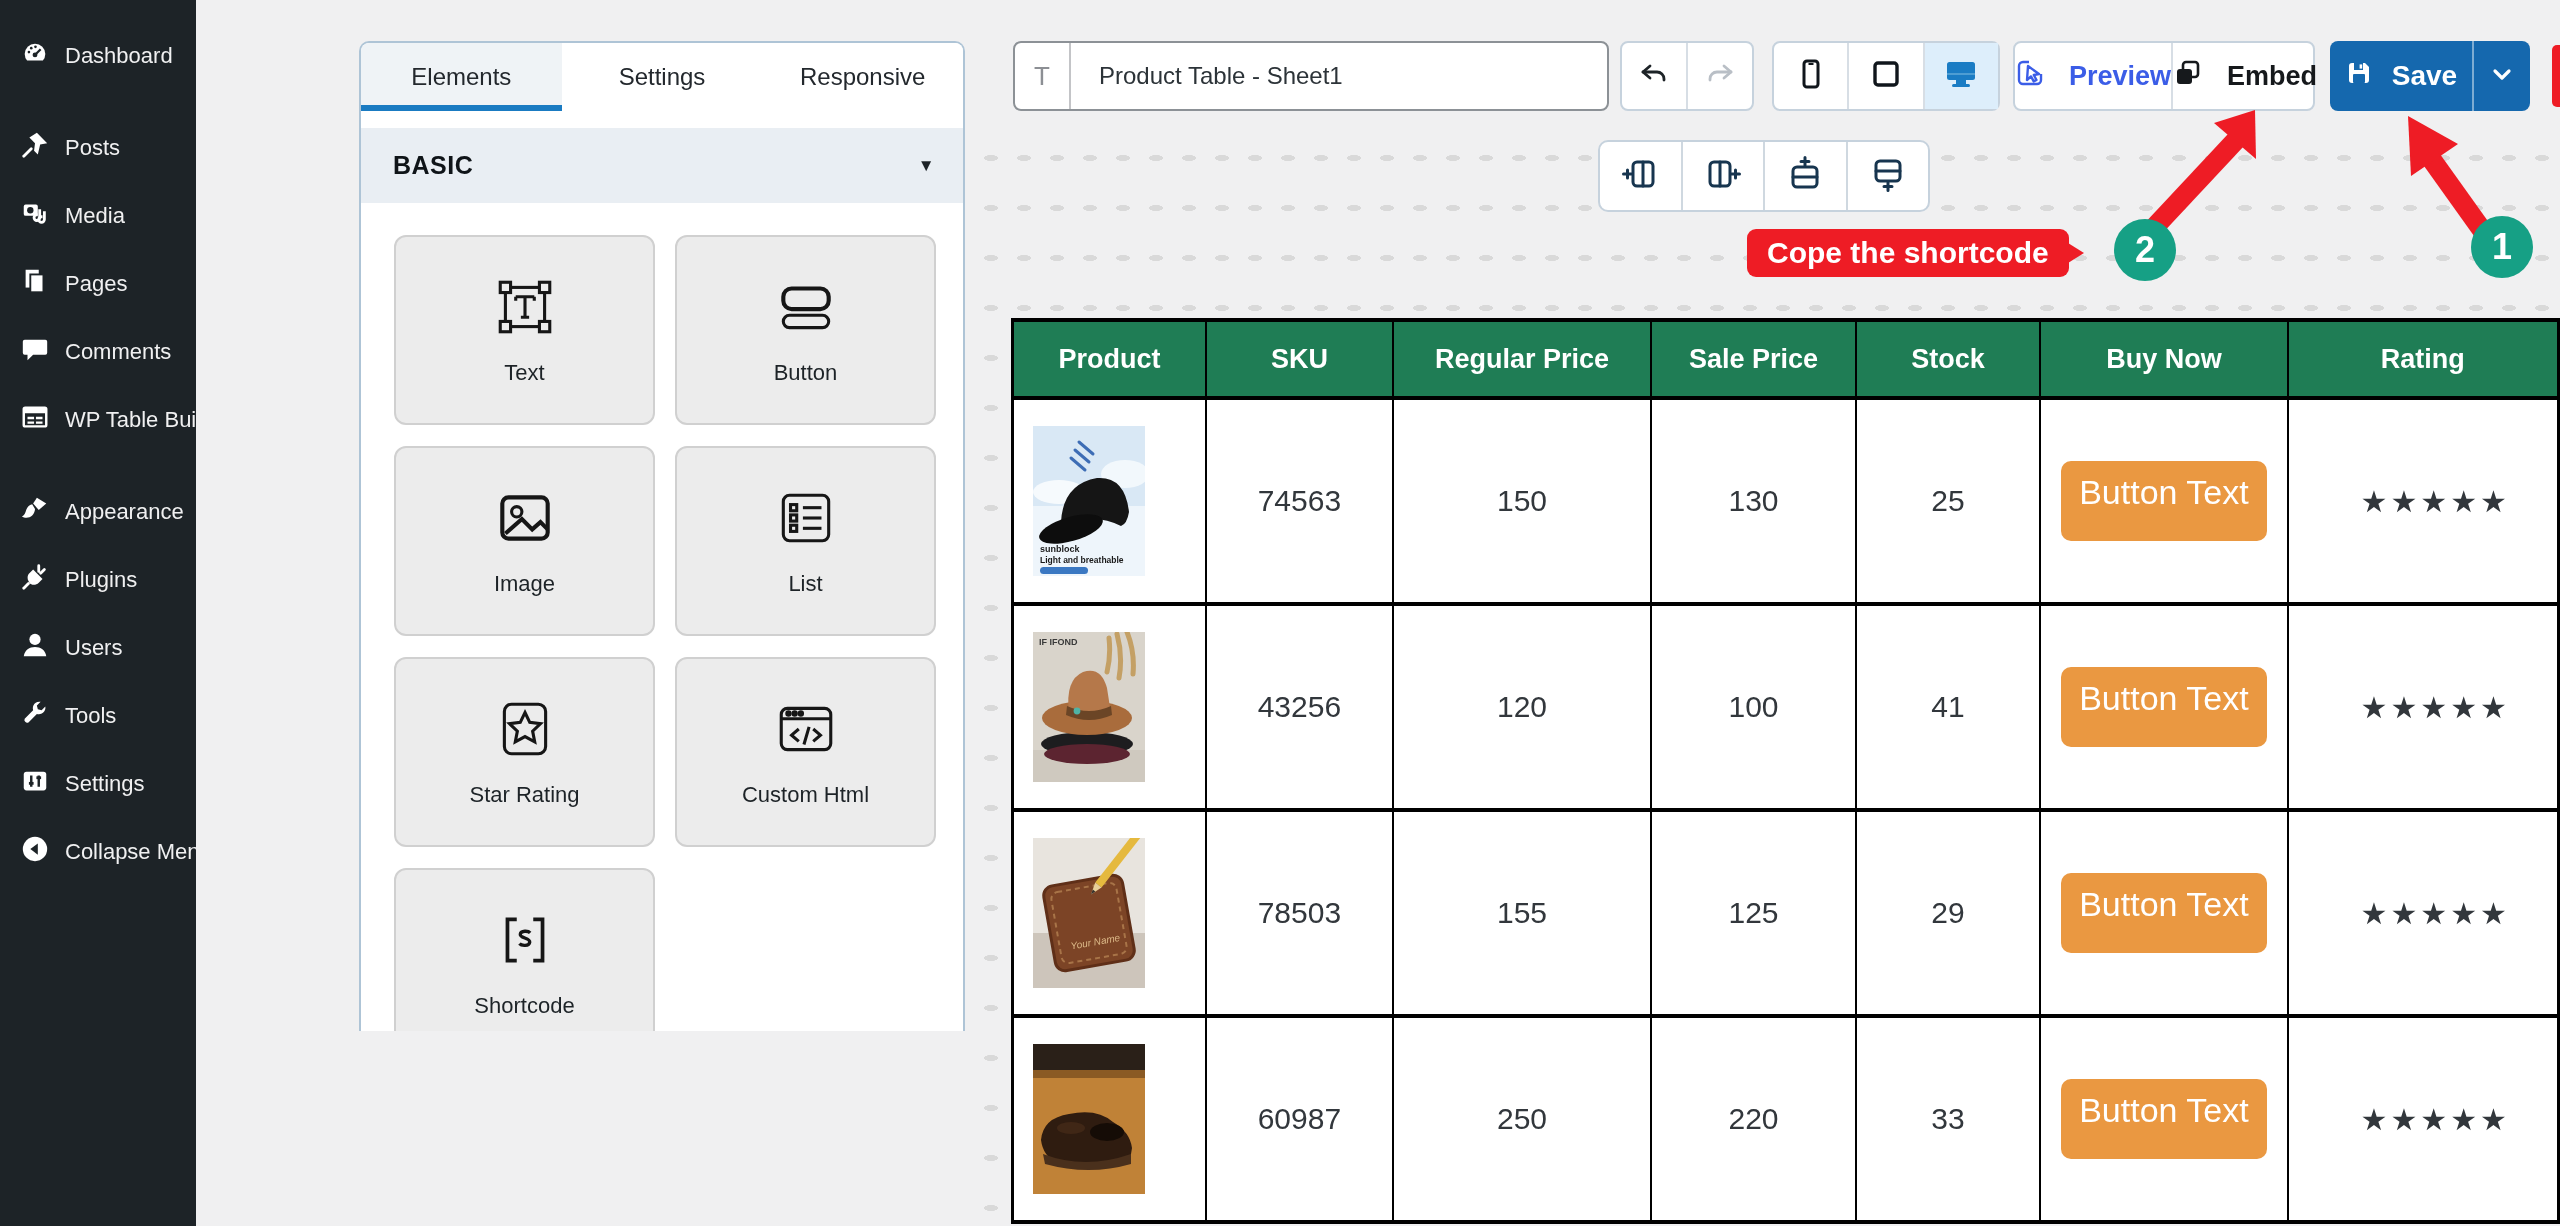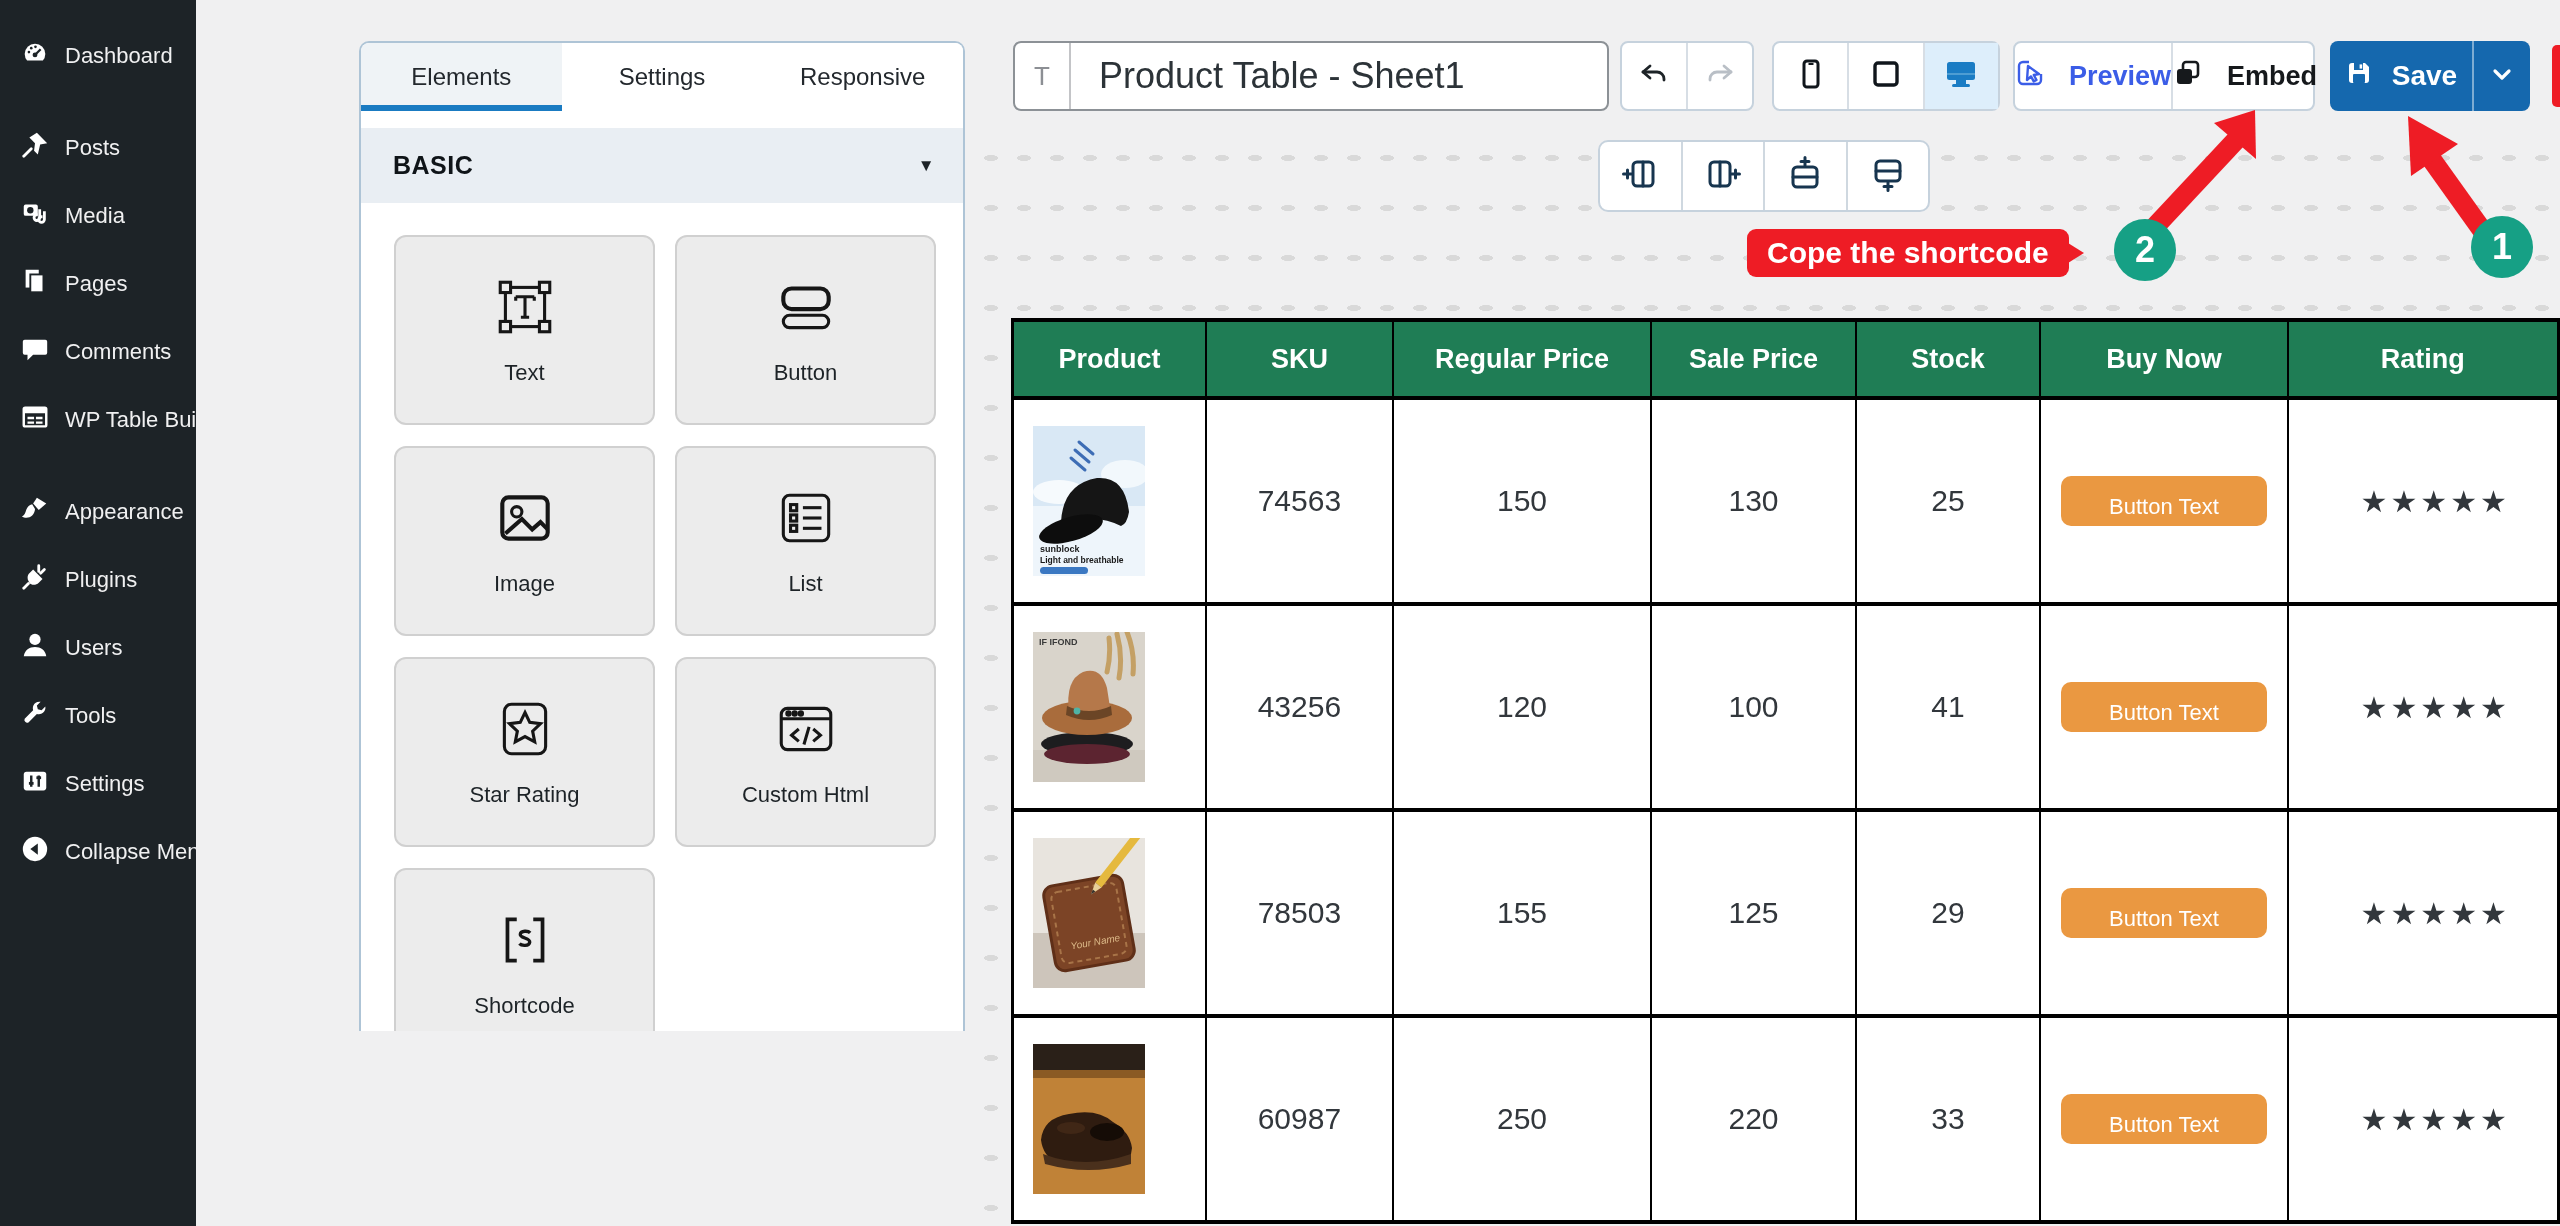--- a/index.html
+++ b/index.html
@@ -38,21 +38,21 @@
         box-sizing:border-box;cursor:grab;}
   .card-label{font-size:22px;color:#1d2327;}
   .card svg{stroke:#161616;fill:none;stroke-width:3;}
 
   
   .group{position:absolute;top:41px;height:70px;background:#fff;border:2px solid #c6d2dd;
          border-radius:8px;display:flex;box-sizing:border-box;z-index:25;}
   .title-group{left:1013px;width:596px;border-color:#8c9196;}
   .title-prefix{width:54px;border-right:2px solid #c3c4c7;display:flex;align-items:center;
                 justify-content:center;font-size:26px;color:#8c8f94;}
-  .title-input{flex:1;border:none;outline:none;font-size:36px;color:#2c3338;padding:0 0 0 28px;
+  .title-input{flex:1;border:none;outline:none;font-size:24px;color:#2c3338;padding:0 0 0 28px;
                background:transparent;font-family:inherit;}
   .undo-group{left:1620px;width:134px;}
   .half-btn{flex:1;display:flex;align-items:center;justify-content:center;cursor:pointer;}
   .half-btn + .half-btn{border-left:2px solid #d7dee5;}
   .device-group{left:1772px;width:228px;}
   .device-btn{flex:1;display:flex;align-items:center;justify-content:center;cursor:pointer;}
   .device-btn + .device-btn{border-left:2px solid #d7dee5;}
   .device-btn.active{background:#ddeefb;}
   .pe-group{left:2013px;width:302px;}
   .pe-btn{flex:1;display:flex;align-items:center;justify-content:center;gap:24px;font-size:27px;
@@ -88,22 +88,22 @@
 
   
   .product-table{position:absolute;left:1011px;top:318px;border-collapse:collapse;background:#fff;
                  z-index:10;border:3px solid #000;table-layout:fixed;}
   .product-table th{background:#1f7d55;color:#fff;font-size:27px;font-weight:700;height:72px;
                     border:2px solid #000;border-top-width:4px;border-bottom-width:4px;}
   .product-table td{height:200px;border:2px solid #000;border-top-width:4px;border-bottom-width:4px;
                     text-align:center;font-size:30px;color:#32373c;background:#fff;}
   .cell-product{text-align:left;}
   .cell-product svg{display:block;margin-left:18px;}
-  .buy-btn{display:inline-block;width:206px;height:50px;line-height:62px;background:#ea9841;
-           color:#fff;border-radius:10px;font-size:22px;font-weight:500;cursor:pointer;}
+  .buy-btn{display:inline-block;width:206px;height:80px;line-height:62px;background:#ea9841;
+           color:#fff;border-radius:10px;font-size:34px;font-weight:500;cursor:pointer;}
   .cell-rating{text-align:left;padding-left:26px;font-size:42px;color:#d7a118;letter-spacing:3px;
                white-space:nowrap;overflow:hidden;}
 </style>
 </head>
 <body>
 
 <div id="app">
 
   <div class="dots"></div>
 

